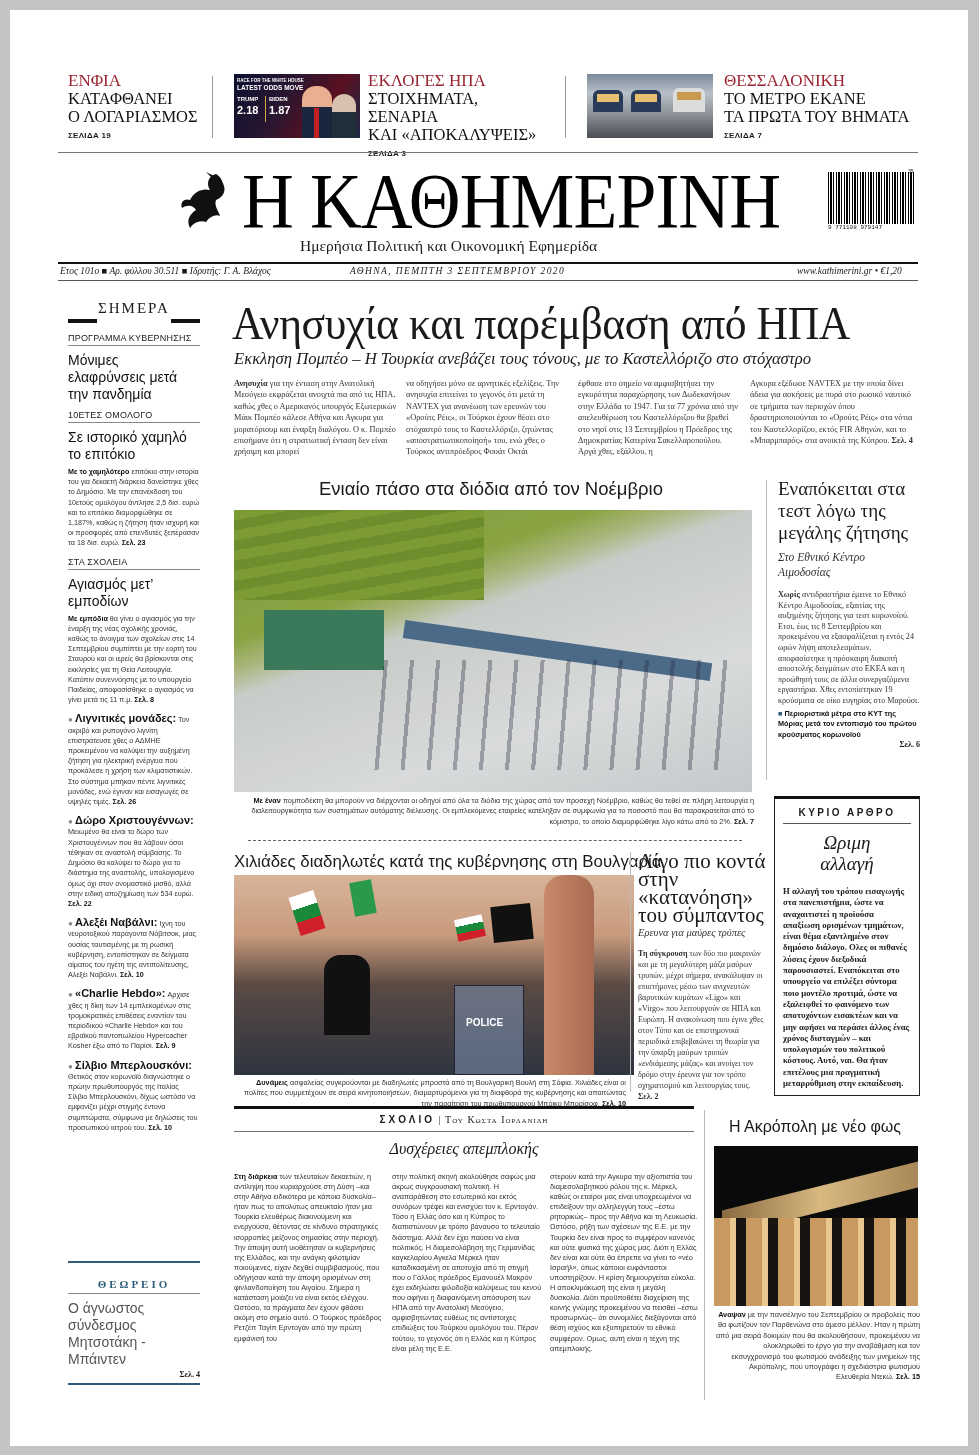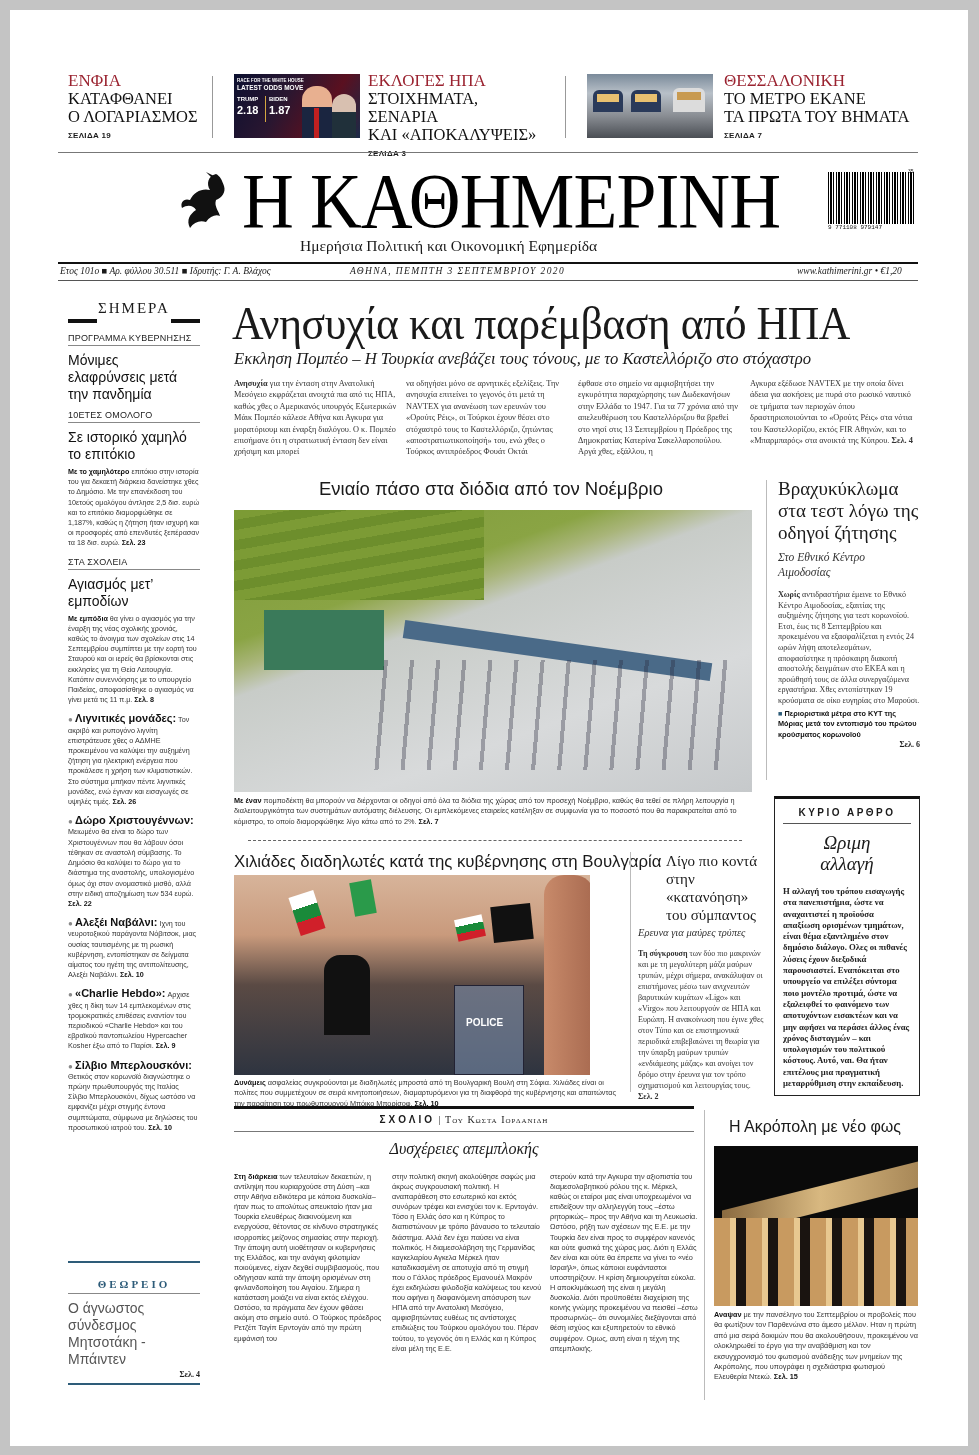--- a/index.html
+++ b/index.html
@@ -29,21 +29,21 @@
   .bull { font-size: 11px; font-weight: bold; color: #111; }
   .bull::before { content: "● "; color: #8a8a8a; font-size: 8px; }
 
   
   .h1 { font-family: "Liberation Serif", serif; font-size: 47px; line-height: 50px; letter-spacing: -0.5px; white-space: nowrap; transform: scaleX(0.93); transform-origin: left top; }
   .sub { font-family: "Liberation Serif", serif; font-style: italic; font-size: 17.5px; white-space: nowrap; transform: scaleX(0.95); transform-origin: left top; }
   .body4 { font-family: "Liberation Serif", serif; font-size: 8.3px; line-height: 11.4px; color: #333; }
 
   .sec-head { font-family: "Liberation Sans", sans-serif; font-size: 18.5px; text-align: center; white-space: nowrap; }
   .photo { position: absolute; overflow: hidden; }
-  .caption { font-size: 7.3px; line-height: 10.4px; color: #333; }
+  .caption { font-size: 7.3px; line-height: 10.4px; color: #333; text-align: right; }
   .caption b { color: #111; }
 
   .side-head { font-family: "Liberation Serif", serif; font-size: 19px; line-height: 22px; }
   .side-sub { font-family: "Liberation Serif", serif; font-style: italic; font-size: 11.5px; line-height: 15px; color: #333; }
   .side-body { font-family: "Liberation Serif", serif; font-size: 8.1px; line-height: 10.6px; color: #333; }
 
   .editorial { border: 1px solid #222; border-top: 3px solid #111; }
   .ed-kicker { font-size: 10px; font-weight: bold; letter-spacing: 2.5px; text-align: center; }
   .ed-title { font-family: "Liberation Serif", serif; font-style: italic; font-size: 19px; line-height: 21px; text-align: center; }
   .ed-body { font-family: "Liberation Serif", serif; font-size: 8.7px; line-height: 11.3px; color: #222; font-weight: bold; }
@@ -180,51 +180,51 @@
     <div class="abs" style="left:0;top:0;width:250px;height:90px;background:repeating-linear-gradient(170deg,#7c9b35 0 10px,#6d8e2c 10px 20px);"></div>
     <div class="abs" style="left:30px;top:100px;width:120px;height:60px;background:#3a7a5a;"></div>
     <div class="abs" style="left:170px;top:110px;width:310px;height:18px;background:#4a6a88;transform:rotate(8deg);transform-origin:left;"></div>
     <div class="abs" style="left:140px;top:150px;width:360px;height:110px;background:repeating-linear-gradient(95deg,transparent 0 10px,rgba(40,40,60,.35) 10px 14px,transparent 14px 26px);"></div>
   </div>
   <div class="abs caption" style="left:224px;top:786px;width:520px;"><b>Με έναν</b><span> πομποδέκτη θα μπορούν να διέρχονται οι οδηγοί από όλα τα διόδια της χώρας από τον προσεχή Νοέμβριο, καθώς θα τεθεί σε πλήρη λειτουργία η διαλειτουργικότητα των συστημάτων αυτόματης διέλευσης. Οι εμπλεκόμενες εταιρείες κατέληξαν σε συμφωνία για το ποσοστό που θα παρακρατείται από το κόμιστρο, το οποίο διαμορφώθηκε λίγο κάτω από το 2%.</span> <b>Σελ. 7</b></div>
   <div class="abs" style="left:238px;top:830px;width:494px;border-top:1px dashed #666;"></div>
 
   <div class="vsep" style="left:756px;top:470px;height:300px;background:#bbb;"></div>
   <div class="abs" style="left:768px;top:468px;width:142px;">
-    <div class="side-head">Βραχυκύκλωμα στα τεστ λόγω της οδηγοί ζήτησης</div>
+    <div class="side-head">Εναπόκειται στα τεστ λόγω της μεγάλης ζήτησης</div>
     <div class="side-sub" style="margin-top:6px;">Στο Εθνικό Κέντρο Αιμοδοσίας</div>
     <div class="side-body" style="margin-top:10px;"><b>Χωρίς</b><span> αντιδραστήρια έμεινε το Εθνικό Κέντρο Αιμοδοσίας, εξαιτίας της αυξημένης ζήτησης για τεστ κορωνοϊού. Ετσι, έως τις 8 Σεπτεμβρίου και προκειμένου να εξασφαλίζεται η εντός 24 ωρών λήψη αποτελεσμάτων, αποφασίστηκε η πρόσκαιρη διακοπή αποστολής δειγμάτων στο ΕΚΕΑ και η προώθησή τους σε άλλα συνεργαζόμενα εργαστήρια. Χθες εντοπίστηκαν 19 κρούσματα σε οίκο ευγηρίας στο Μαρούσι.</span></div>
     <div class="side-body" style="margin-top:2px;font-family:'Liberation Sans',sans-serif;font-weight:bold;font-size:7.3px;color:#111;"><span style="color:#2e5c79;">■ </span><span>Περιοριστικά μέτρα στο ΚΥΤ της Μόριας μετά τον εντοπισμό του πρώτου κρούσματος κορωνοϊού</span></div>
     <div style="text-align:right;font-size:8px;font-weight:bold;font-family:'Liberation Serif',serif;">Σελ. 6</div>
   </div>
 
   <div class="abs editorial" style="left:764px;top:786px;width:146px;height:300px;padding:8px 8px;">
     <div class="ed-kicker">ΚΥΡΙΟ ΑΡΘΡΟ</div>
     <div style="height:1px;background:#555;margin:5px 0 8px;"></div>
     <div class="ed-title">Ωριμη</div>
     <div class="ed-title">αλλαγή</div>
     <div class="ed-body" style="margin-top:12px;">Η αλλαγή του τρόπου εισαγωγής στα πανεπιστήμια, ώστε να αναχαιτιστεί η προϊούσα απαξίωση ορισμένων τμημάτων, είναι θέμα εξαντλημένο στον δημόσιο διάλογο. Ολες οι πιθανές λύσεις έχουν διεξοδικά παρουσιαστεί. Εναπόκειται στο υπουργείο να επιλέξει σύντομα ποιο μοντέλο προτιμά, ώστε να εξαλειφθεί το φαινόμενο των αποτυχόντων εισακτέων και να μην αφήσει να περάσει άλλος ένας χρόνος δισταγμών – και υπολογισμών του πολιτικού κόστους. Αυτό, ναι. Θα ήταν επιτέλους μια πραγματική μεταρρύθμιση στην εκπαίδευση.</div>
   </div>
 
   <div class="abs sec-head" style="left:224px;top:842px;width:388px;font-size:16.8px;">Χιλιάδες διαδηλωτές κατά της κυβέρνησης στη Βουλγαρία</div>
-  <div class="photo" style="left:224px;top:865px;width:356px;height:200px;background:linear-gradient(180deg,#d7b49a 0%,#c99a7c 30%,#5a4a44 55%,#2e3440 100%);">
+  <div class="photo" style="left:224px;top:865px;width:400px;height:200px;background:linear-gradient(180deg,#d7b49a 0%,#c99a7c 30%,#5a4a44 55%,#2e3440 100%);">
     <div class="abs" style="left:60px;top:18px;width:26px;height:40px;background:linear-gradient(#fff 0 33%,#1a8a3a 33% 66%,#d0202a 66%);transform:rotate(-18deg);"></div>
     <div class="abs" style="left:118px;top:6px;width:22px;height:34px;background:#2a9a4a;transform:rotate(-10deg);"></div>
     <div class="abs" style="left:222px;top:42px;width:28px;height:22px;background:linear-gradient(#fff 0 33%,#1a8a3a 33% 66%,#d0202a 66%);transform:rotate(-12deg);"></div>
     <div class="abs" style="left:258px;top:30px;width:40px;height:36px;background:#111;transform:rotate(-6deg);"></div>
     <div class="abs" style="left:220px;top:110px;width:70px;height:90px;background:rgba(120,140,170,.6);border:1px solid #223;"></div>
     <div class="abs" style="left:232px;top:142px;font-size:10px;font-weight:bold;color:#fff;">POLICE</div>
     <div class="abs" style="left:310px;top:0;width:50px;height:200px;background:linear-gradient(90deg,#c88a6a,#a86a50);border-radius:20px 20px 0 0;"></div>
     <div class="abs" style="left:90px;top:80px;width:46px;height:80px;background:#111;border-radius:16px 16px 0 0;"></div>
   </div>
   <div class="abs caption" style="left:224px;top:1068px;width:392px;"><b>Δυνάμεις</b><span> ασφαλείας συγκρούονται με διαδηλωτές μπροστά από τη Βουλγαρική Βουλή στη Σόφια. Χιλιάδες είναι οι πολίτες που συμμετέχουν σε σειρά κινητοποιήσεων, διαμαρτυρόμενοι για τη διαφθορά της κυβέρνησης και απαιτώντας την παραίτηση του πρωθυπουργού Μπόικο Μπορίσοφ.</span> <b>Σελ. 10</b></div>
 
   <div class="vsep" style="left:620px;top:842px;height:240px;background:#bbb;"></div>
   <div class="abs" style="left:628px;top:842px;width:128px;">
-    <div class="side-head" style="font-size:15px;line-height:18px;margin-left:28px;">Λίγο πιο κοντά στην «κατανόηση» του σύμπαντος</div>
+    <div class="side-head" style="font-size:21px;line-height:18px;">Λίγο πιο κοντά στην «κατανόηση» του σύμπαντος</div>
     <div class="side-sub" style="font-size:10.5px;margin-top:1px;">Ερευνα για μαύρες τρύπες</div>
     <div class="side-body" style="margin-top:8px;font-size:8px;line-height:11px;"><b>Τη σύγκρουση</b><span> των δύο πιο μακρινών και με τη μεγαλύτερη μάζα μαύρων τρυπών, μέχρι σήμερα, ανακάλυψαν οι επιστήμονες μέσω των ανιχνευτών βαρυτικών κυμάτων «Ligo» και «Virgo» που λειτουργούν σε ΗΠΑ και Ευρώπη. Η ανακοίνωση που έγινε χθες στον Τύπο και σε επιστημονικά περιοδικά επιβεβαιώνει τη θεωρία για την ύπαρξη μαύρων τρυπών «ενδιάμεσης μάζας» και ανοίγει τον δρόμο στην έρευνα για τον τρόπο σχηματισμού και λειτουργίας τους.</span> <b>Σελ. 2</b></div>
   </div>
 
   <div class="abs" style="left:224px;top:1096px;width:460px;height:3px;background:#111;"></div>
   <div class="abs comment-kick" style="left:224px;top:1104px;width:460px;"><b style="font-family:'Liberation Sans',sans-serif;letter-spacing:3px;">ΣΧΟΛΙΟ</b> | <span style="font-variant:small-caps;">Του Κωστα Ιορδανιδη</span></div>
   <div class="hline" style="left:224px;top:1121px;width:460px;"></div>
   <div class="abs comment-title" style="left:224px;top:1130px;width:460px;">Δυσχέρειες απεμπλοκής</div>
   <div class="abs small" style="left:224px;top:1162px;width:150px;font-size:7.3px;line-height:10.1px;"><b>Στη διάρκεια</b><span> των τελευταίων δεκαετιών, η αντίληψη που κυριαρχούσε στη Δύση –και στην Αθήνα ειδικότερα με κάποια δυσκολία– ήταν πως το απολύτως απευκταίο ήταν μια Τουρκία ελευθέρως διακινούμενη και ενεργούσα, θέτοντας σε κίνδυνο στρατηγικές ισορροπίες μείζονος σημασίας στην περιοχή. Την άποψη αυτή υιοθέτησαν οι κυβερνήσεις της Ελλάδος, και την ανάγκη φιλοτιμίαν ποιούμενες, είχαν δεχθεί συμβιβασμούς, που οδήγησαν κατά την άποψη ορισμένων στη φινλανδοποίηση του Αιγαίου. Σήμερα η κατάσταση μοιάζει να είναι εκτός ελέγχου. Ωστόσο, τα πράγματα δεν έχουν φθάσει ακόμη στο σημείο αυτό. Ο Τούρκος πρόεδρος Ρετζέπ Ταγίπ Ερντογάν από την πρώτη εμφάνισή του</span></div>
   <div class="abs small" style="left:382px;top:1162px;width:150px;font-size:7.3px;line-height:10.1px;">στην πολιτική σκηνή ακολούθησε σαφώς μια άκρως συγκρουσιακή πολιτική. Η αναπαράθεση στο εσωτερικό και εκτός συνόρων τρέφει και ενισχύει τον κ. Ερντογάν. Τόσο η Ελλάς όσο και η Κύπρος το διαπιστώνουν με τρόπο βάναυσο το τελευταίο διάστημα. Αλλά δεν έχει παύσει να είναι πολιτικός. Η διαμεσολάβηση της Γερμανίδας καγκελαρίου Αγκελα Μέρκελ ήταν καταδικασμένη σε αποτυχία από τη στιγμή που ο Γάλλος πρόεδρος Εμανουέλ Μακρόν έχει εκδηλώσει φιλοδοξία καλύψεως του κενού που αφήνει η διαφαινόμενη απόσυρση των ΗΠΑ από την Ανατολική Μεσόγειο, αμφισβητώντας ευθέως τις αντίστοιχες επιδιώξεις του Τούρκου ομολόγου του. Πέραν τούτου, το γεγονός ότι η Ελλάς και η Κύπρος είναι μέλη της Ε.Ε.</div>

